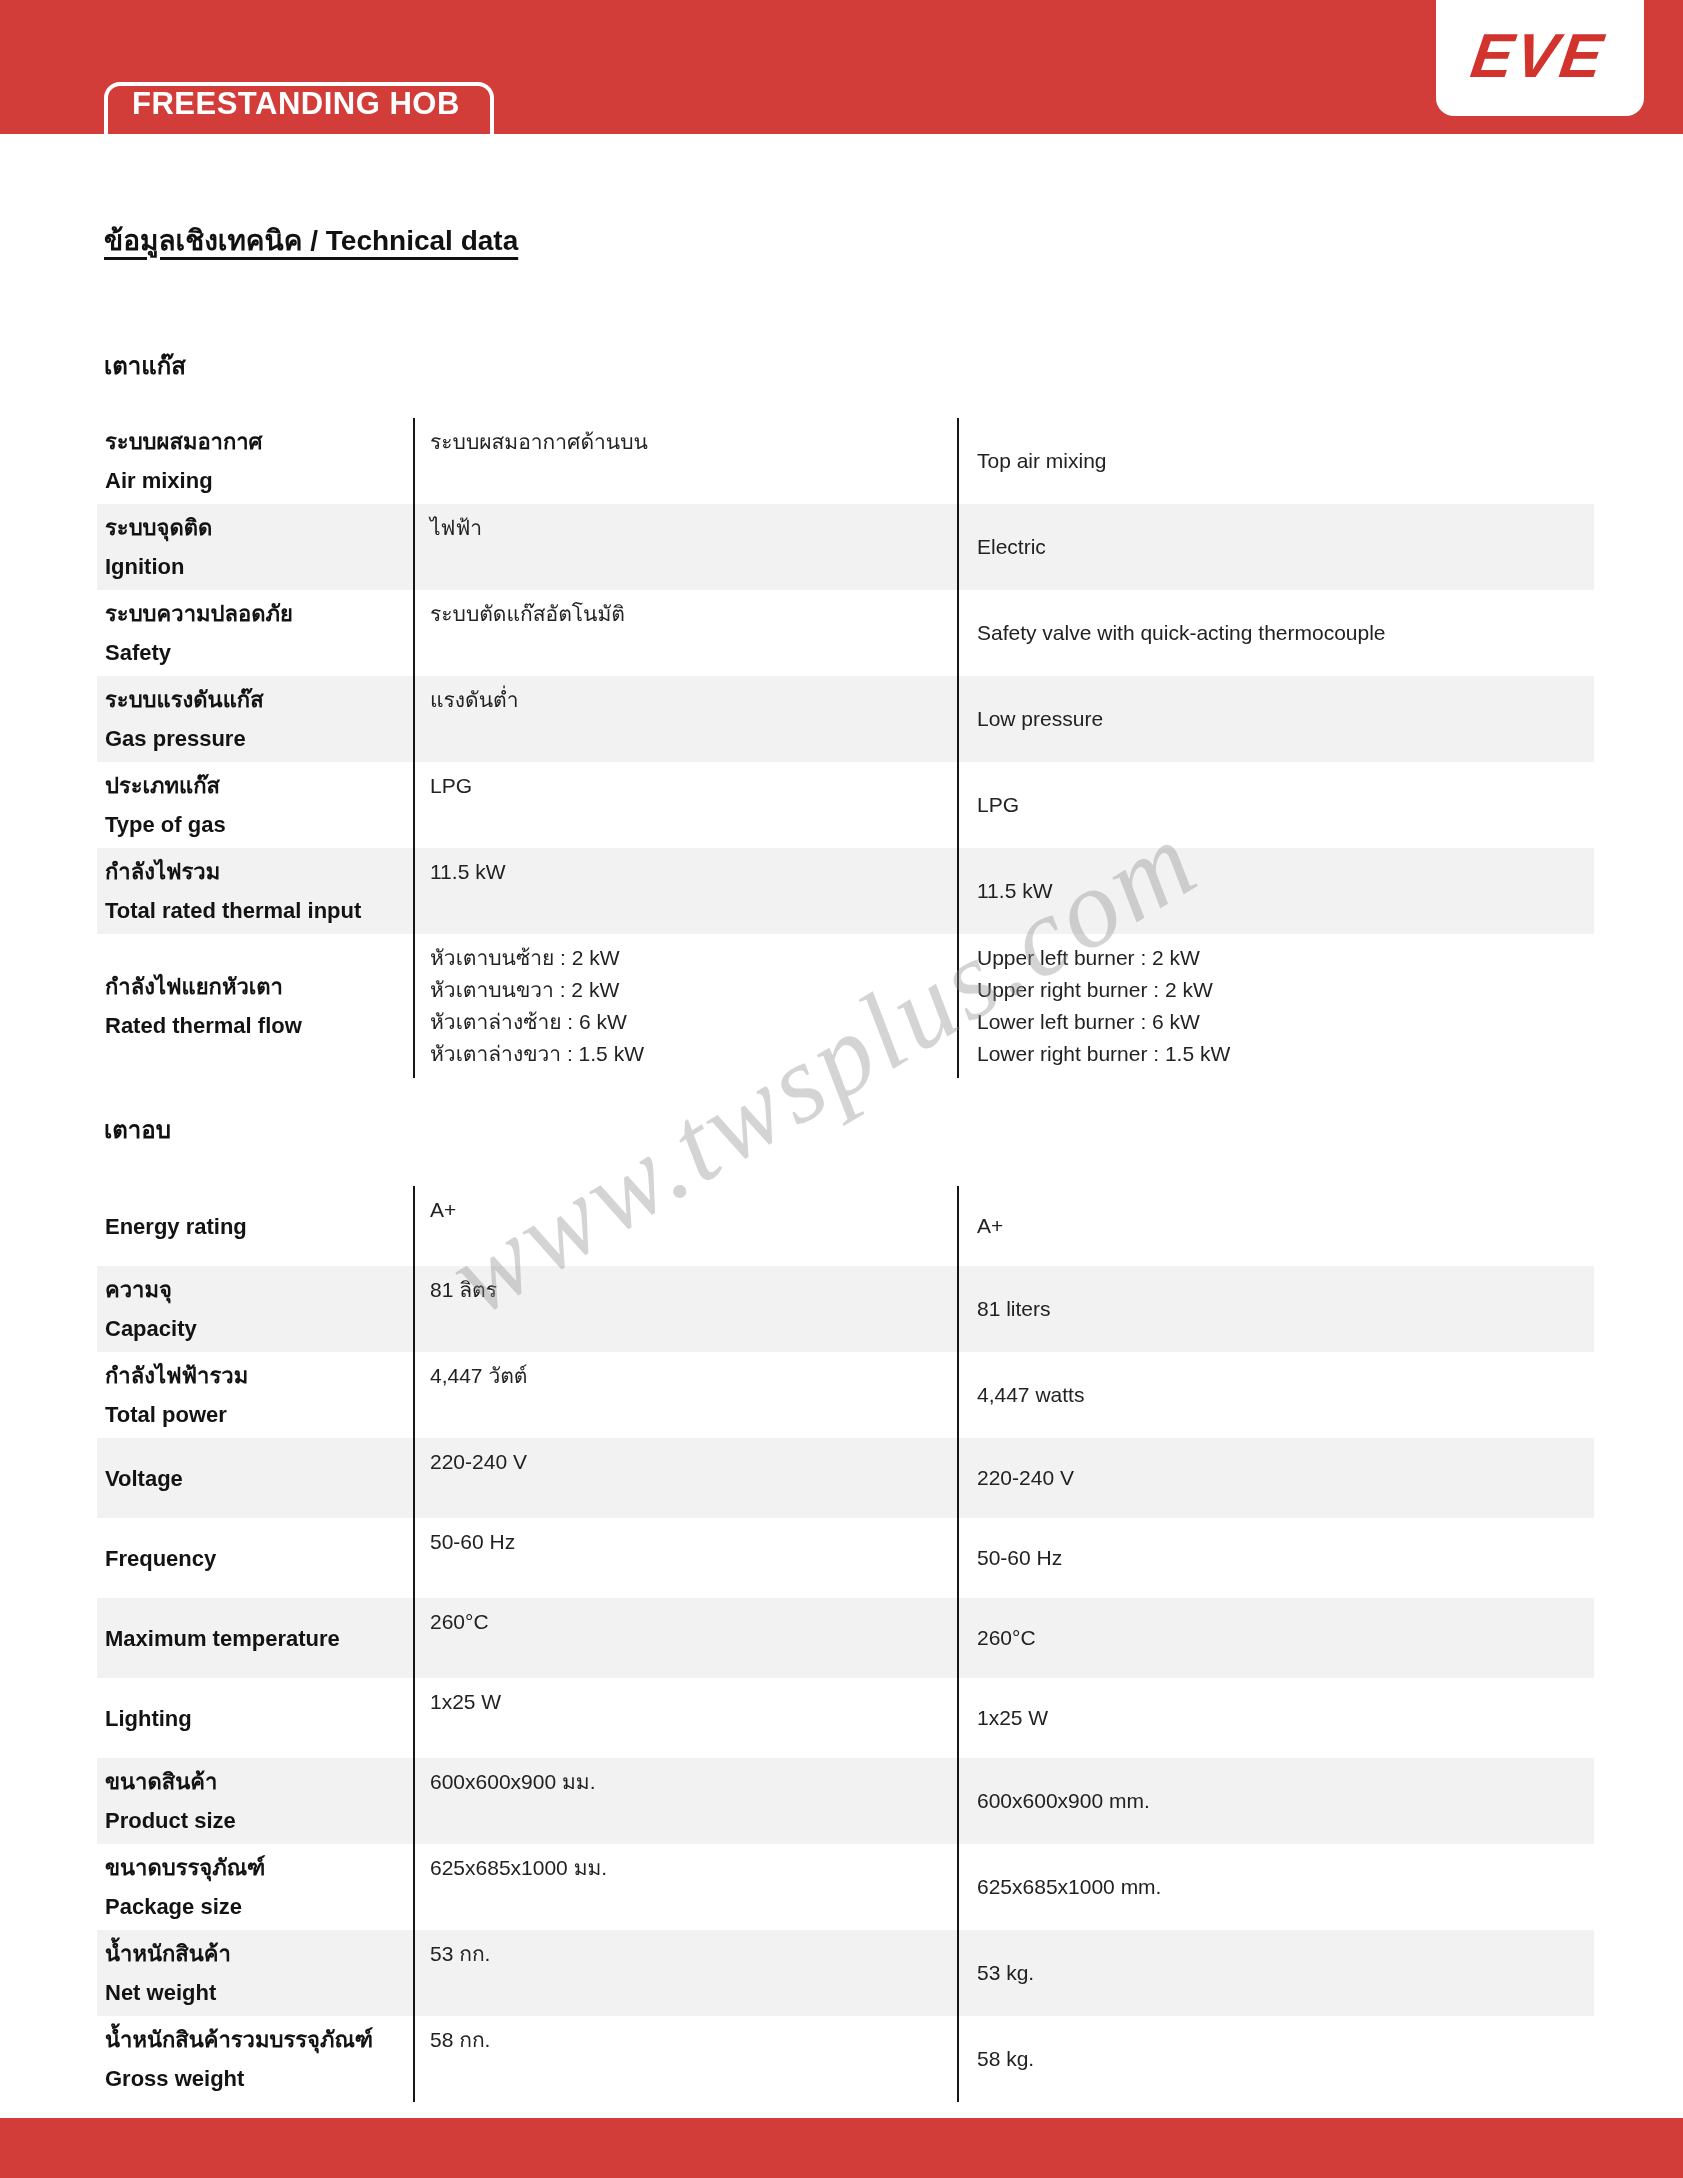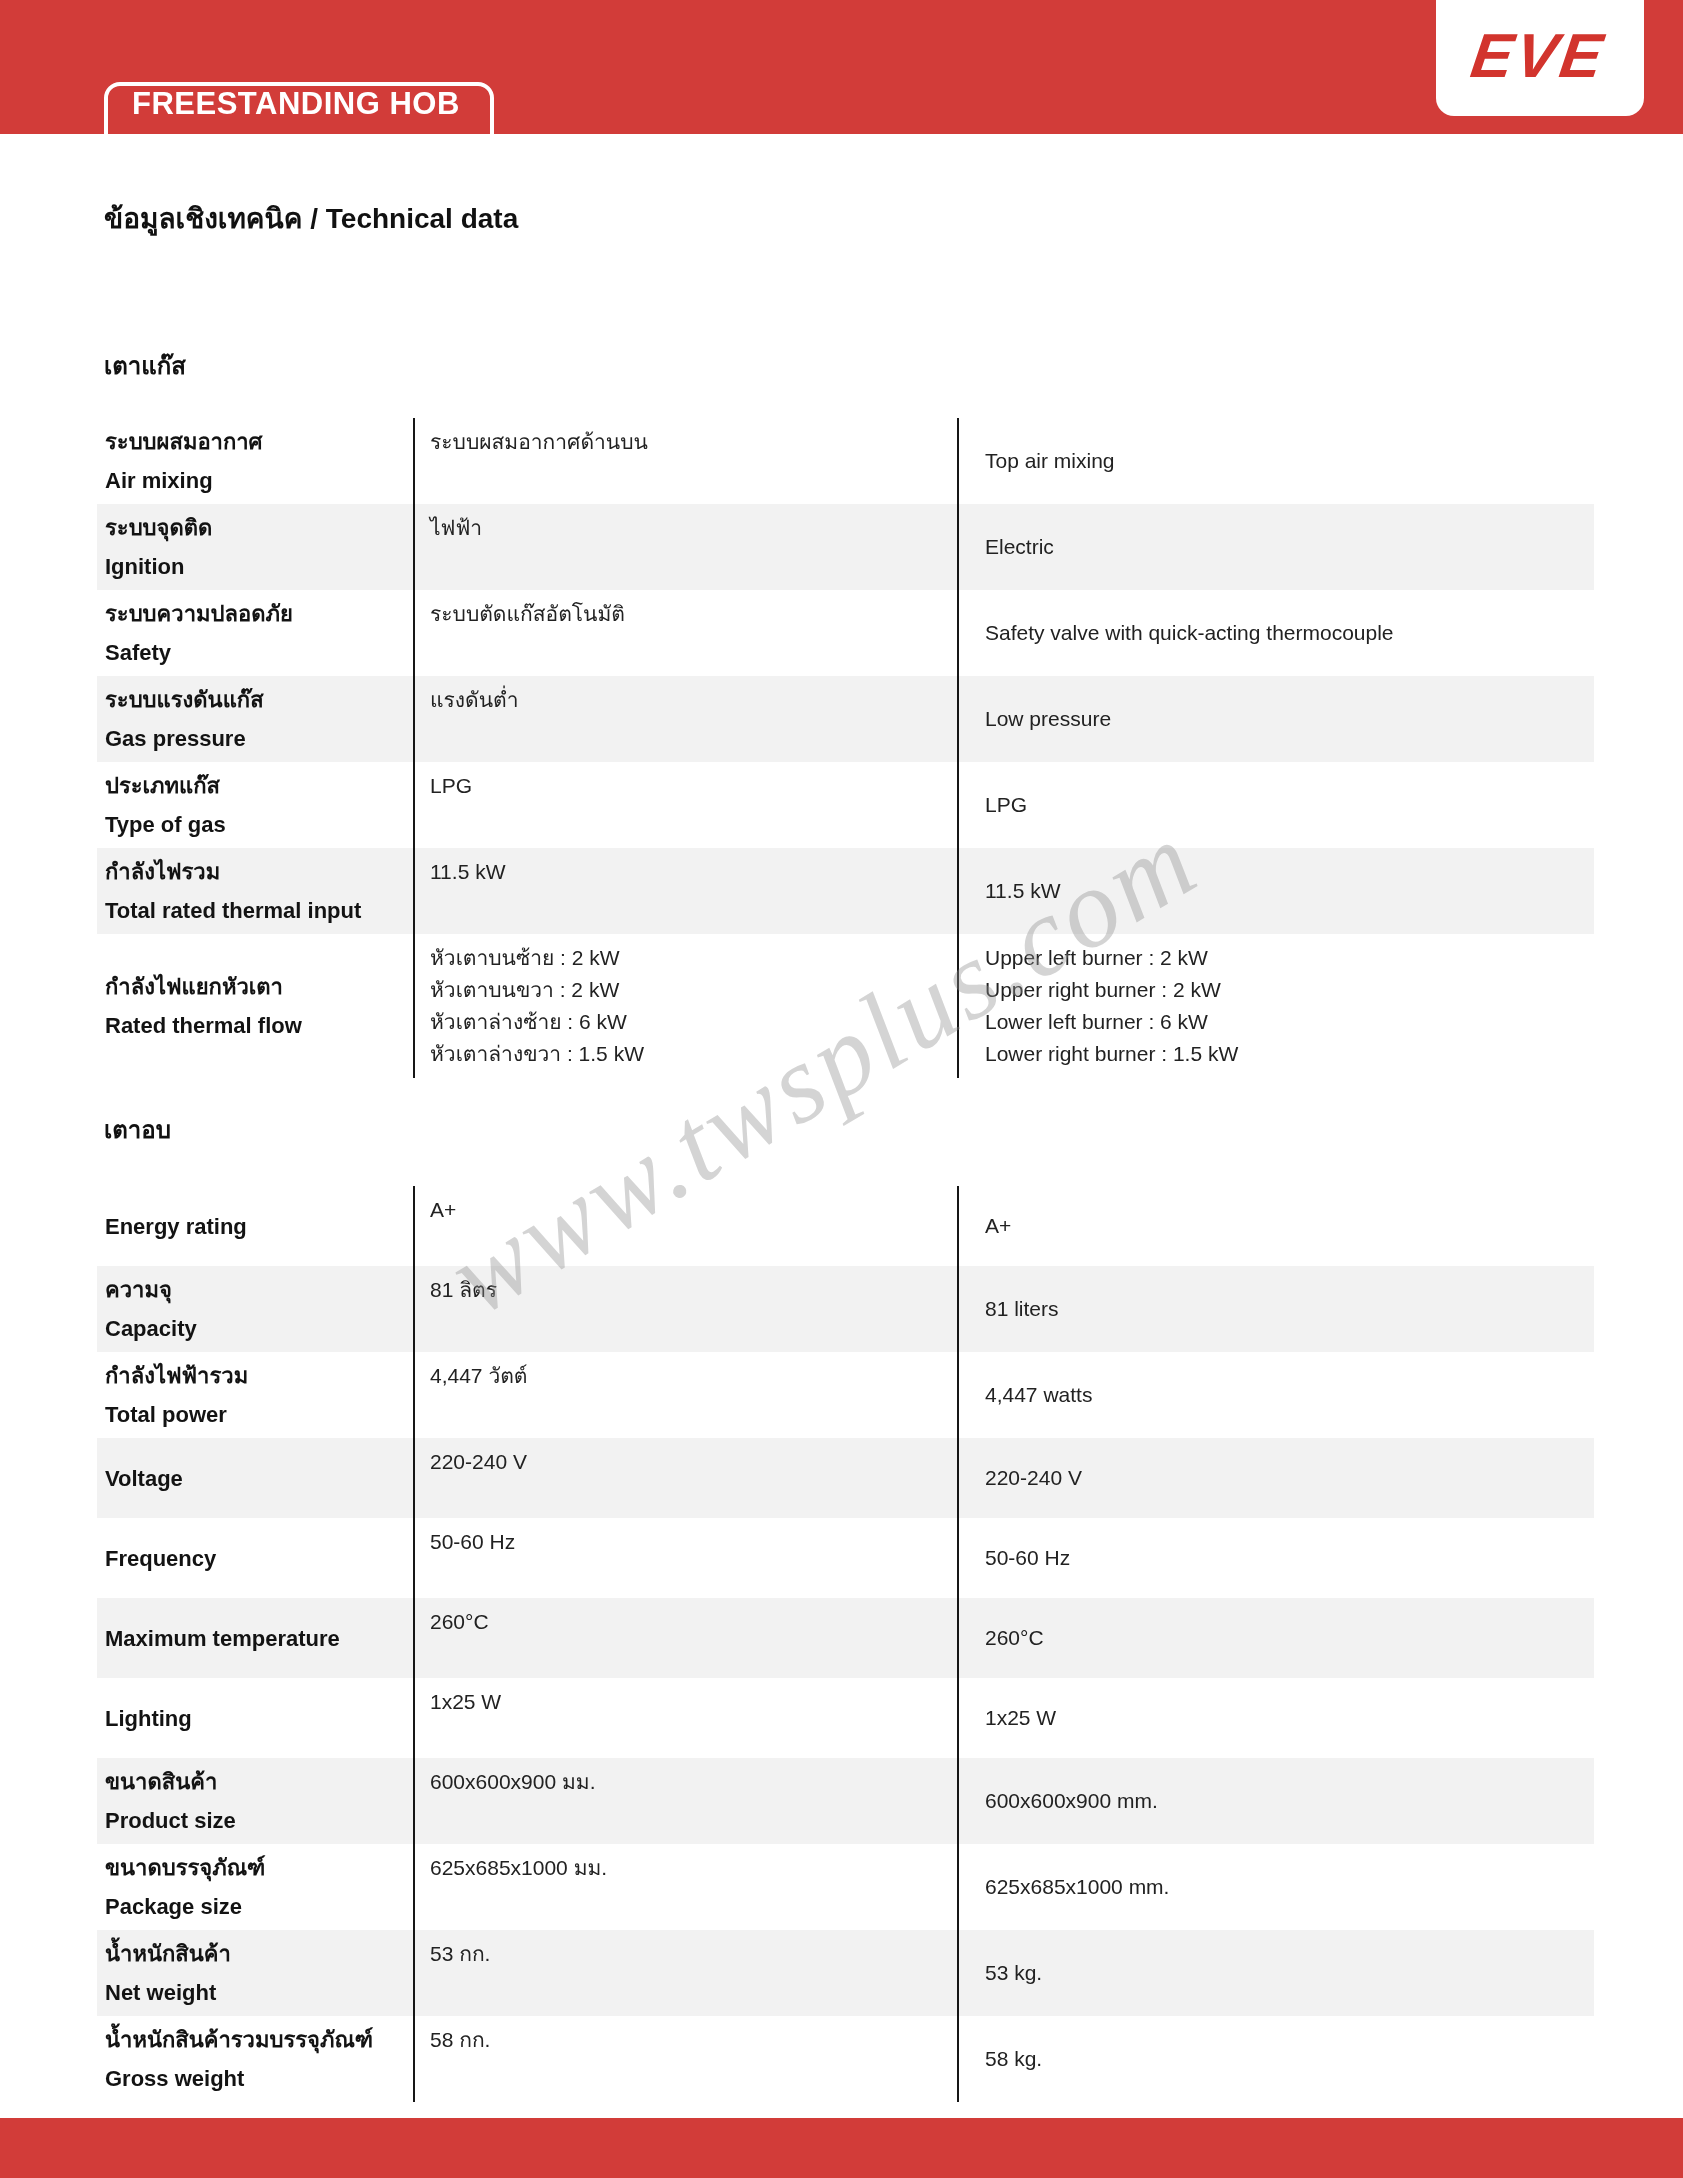--- a/index.html
+++ b/index.html
@@ -31,23 +31,23 @@
     background:#ffffff;border-radius:18px;
     display:flex;align-items:center;justify-content:center;
   }
   .eve-text{
     color:#d2342d;font-size:62px;font-weight:800;font-style:italic;
     letter-spacing:3px;transform:skewX(-8deg) translateY(8px);
     font-family:"Liberation Sans", sans-serif;
   }
   
   .doc-title{
-    position:absolute;left:104px;top:196px;
+    position:absolute;left:104px;top:218px;
     font-size:28px;font-weight:bold;color:#111;
-    text-decoration-thickness:3px;text-underline-offset:7px;
+    text-decoration:underline;text-decoration-thickness:3px;text-underline-offset:7px;
   }
   .sec-title{position:absolute;left:104px;font-size:24px;font-weight:bold;color:#111;}
   #sec-title-gas{top:346px;}
   #sec-title-oven{top:1110px;}
   
   .spec-table{position:absolute;left:97px;width:1497px;}
   #gas-table{top:418px;}
   #oven-table{top:1186px;}
   .row{display:flex;min-height:80px;background:#ffffff;}
   .row.alt{background:#f2f2f2;}
@@ -58,21 +58,21 @@
     font-weight:bold;font-size:22px;line-height:31px;color:#131313;gap:8px;
   }
   .c2{
     width:544px;box-sizing:border-box;border-left:2px solid #161616;
     padding:8px 10px 8px 15px;
     display:flex;flex-direction:column;justify-content:flex-start;
     font-size:21px;line-height:32px;color:#222;
   }
   .c3{
     flex:1;box-sizing:border-box;border-left:2px solid #161616;
-    padding:8px 10px 8px 26px;
+    padding:8px 10px 8px 18px;
     display:flex;flex-direction:column;justify-content:center;
     font-size:21px;line-height:32px;color:#222;
   }
   
   .watermark{
     position:absolute;left:460px;top:1222px;
     transform:rotate(-31deg);transform-origin:0 50%;
     font-family:"Liberation Serif", serif;font-style:italic;
     font-size:111px;letter-spacing:4px;color:#8f8f8f;opacity:.38;
     white-space:nowrap;pointer-events:none;z-index:6;

